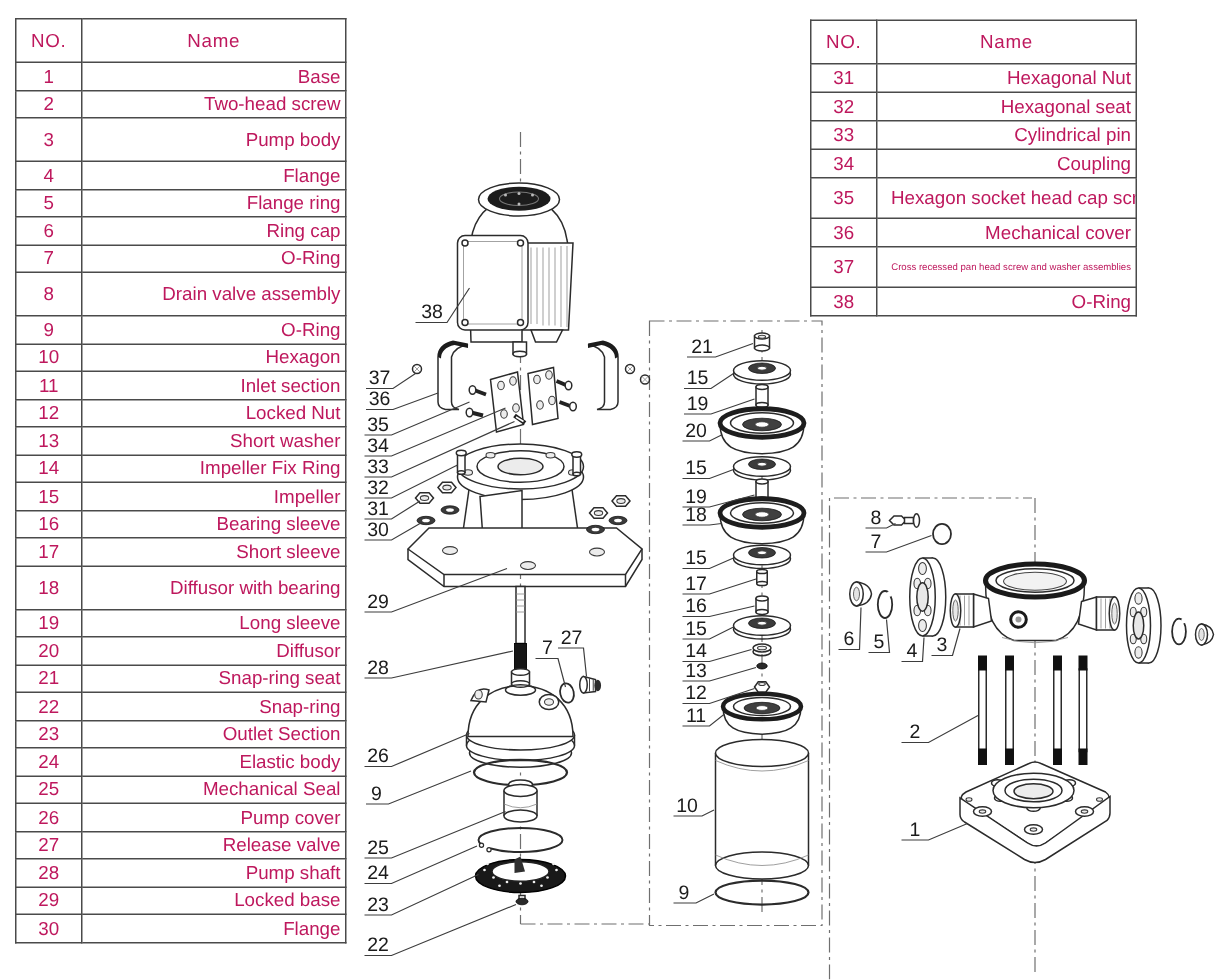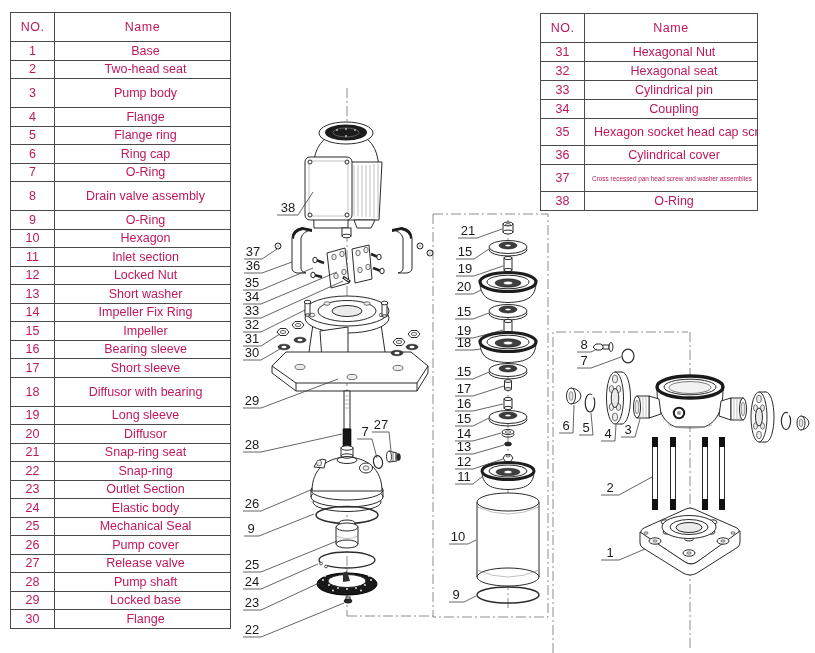--- a/index.html
+++ b/index.html
@@ -2,21 +2,21 @@
 <html><head>
 <meta charset="utf-8">
 <style>
   html,body{margin:0;padding:0;}
   body{width:815px;height:653px;position:relative;background:#fff;overflow:hidden;
        font-family:"Liberation Sans",sans-serif;}
   .parts-table{position:absolute;border-collapse:collapse;background:#fff;color:#be185d;table-layout:fixed;}
   .parts-table th,.parts-table td{border:1px solid #4a4a4a;font-weight:400;font-size:12.5px;overflow:hidden;white-space:nowrap;}
   .parts-table thead th{height:26px;text-align:center;letter-spacing:.5px;}
   .parts-table td.no{text-align:center;}
-  .parts-table td.name{text-align:center;padding:0 3px 0 9px;}
+  .parts-table td.name{text-align:right;padding:0 3px 0 9px;}
   #left-table{left:10px;top:12px;width:221px;}
   #left-table .no{width:41px;}
   #left-table tbody tr{height:18.5px;}
   #left-table tbody tr:nth-of-type(3),
   #left-table tbody tr:nth-of-type(8),
   #left-table tbody tr:nth-of-type(18){height:29px;}
   #right-table{left:540px;top:13px;width:218px;}
   #right-table .no{width:41px;}
   #right-table tbody tr{height:19px;}
   #right-table tbody tr:nth-of-type(5),
@@ -569,21 +569,21 @@
       </tr>
     </thead>
     <tbody>
   <tr>
     <td class="no">1</td>
     <td class="name">Base</td>
   </tr>
 
   <tr>
     <td class="no">2</td>
-    <td class="name">Two-head seat</td>
+    <td class="name">Two-head screw</td>
   </tr>
 
   <tr>
     <td class="no">3</td>
     <td class="name">Pump body</td>
   </tr>
 
   <tr>
     <td class="no">4</td>
     <td class="name">Flange</td>
@@ -749,21 +749,21 @@
     <td class="name">Coupling</td>
   </tr>
 
   <tr>
     <td class="no">35</td>
     <td class="name">Hexagon socket head cap screw</td>
   </tr>
 
   <tr>
     <td class="no">36</td>
-    <td class="name">Cylindrical cover</td>
+    <td class="name">Mechanical cover</td>
   </tr>
 
   <tr>
     <td class="no">37</td>
     <td class="name">Cross recessed pan head screw and washer assemblies</td>
   </tr>
 
   <tr>
     <td class="no">38</td>
     <td class="name">O-Ring</td>

